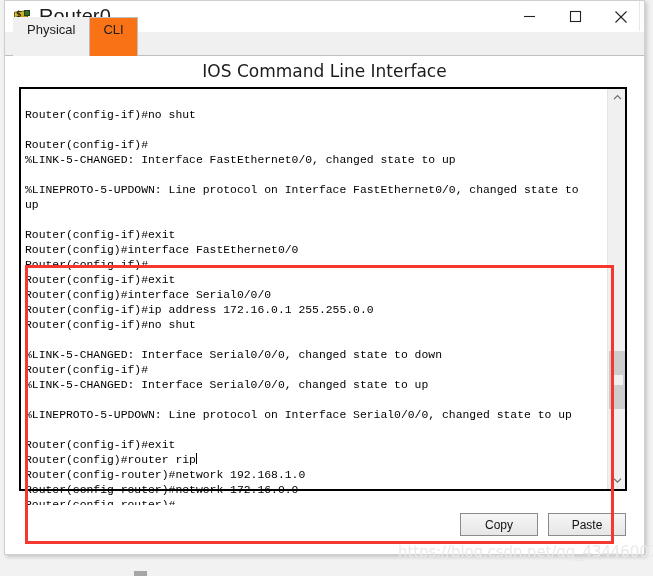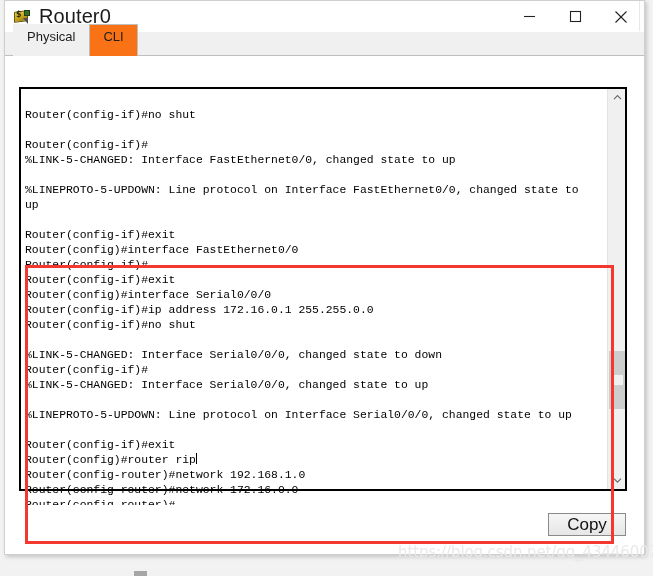--- a/index.html
+++ b/index.html
@@ -112,21 +112,21 @@
     width: 100%;
     height: 24px;
     background: #f0f0f0;
     border-bottom: 1px solid #bfbfbf;
     display: flex;
     align-items: flex-end;
     padding-left: 8px;
     box-sizing: border-box;
   }
   .tab {
-    height: 32px;
+    height: 39px;
     line-height: 23px;
     padding: 0 13px;
     font-size: 13px;
     color: #1d1d1d;
     background: #f0f0f0;
     border: 1px solid transparent;
     border-bottom: none;
     box-sizing: border-box;
     position: relative;
     top: 1px;
@@ -250,21 +250,21 @@
     right: 18px;
     top: 457px;
     display: flex;
     gap: 10px;
   }
   .btn {
     width: 78px;
     height: 23px;
     background: linear-gradient(#f6f6f6, #e6e6e6);
     border: 1px solid #8a8a8a;
-    font-size: 17px;
+    font-size: 12px;
     color: #111;
     display: flex;
     align-items: center;
     justify-content: center;
     box-sizing: border-box;
   }
 
   
   #watermark {
     position: absolute;
@@ -338,20 +338,21 @@
     <div class="tab">
       <span>Physical</span>
     </div>
     <div class="tab active">
       <span>CLI</span>
     </div>
   </div>
 
   <div id="cli-panel">
 
+    <div id="cli-heading">IOS Command Line Interface</div>
 
     <div id="terminal-wrapper">
       <div id="terminal-text"><div class="term-line">Router(config-if)#no shut</div><div class="term-line"></div><div class="term-line">Router(config-if)#</div><div class="term-line">%LINK-5-CHANGED: Interface FastEthernet0/0, changed state to up</div><div class="term-line"></div><div class="term-line">%LINEPROTO-5-UPDOWN: Line protocol on Interface FastEthernet0/0, changed state to</div><div class="term-line">up</div><div class="term-line"></div><div class="term-line">Router(config-if)#exit</div><div class="term-line">Router(config)#interface FastEthernet0/0</div><div class="term-line">Router(config-if)#</div><div class="term-line">Router(config-if)#exit</div><div class="term-line">Router(config)#interface Serial0/0/0</div><div class="term-line">Router(config-if)#ip address 172.16.0.1 255.255.0.0</div><div class="term-line">Router(config-if)#no shut</div><div class="term-line"></div><div class="term-line">%LINK-5-CHANGED: Interface Serial0/0/0, changed state to down</div><div class="term-line">Router(config-if)#</div><div class="term-line">%LINK-5-CHANGED: Interface Serial0/0/0, changed state to up</div><div class="term-line"></div><div class="term-line">%LINEPROTO-5-UPDOWN: Line protocol on Interface Serial0/0/0, changed state to up</div><div class="term-line"></div><div class="term-line">Router(config-if)#exit</div><div class="term-line">Router(config)#router rip<span class="caret"></span></div><div class="term-line">Router(config-router)#network 192.168.1.0</div><div class="term-line">Router(config-router)#network 172.16.0.0</div><div class="term-line">Router(config-router)#</div></div>
 
       <div id="terminal-scrollbar">
         <div class="sb-arrow" id="sb-arrow-up">
           <svg width="9" height="7" viewBox="0 0 9 7">
             <polyline points="1,5.2 4.5,1.6 8,5.2" fill="none" stroke="#6b6b6b" stroke-width="1.2"></polyline>
           </svg>
         </div>
@@ -365,19 +366,22 @@
         </div>
       </div>
     </div>
 
     <div id="red-annotation" style="border-color: rgb(244, 56, 47);"></div>
 
     <div id="button-row">
       <div class="btn">
         <span>Copy</span>
       </div>
+      <div class="btn">
+        <span>Paste</span>
+      </div>
     </div>
 
   </div>
 </div>
 
 <div id="watermark">https://blog.csdn.net/qq_43446007</div>
 <div id="bottom-nub"></div>
 
 </body></html>

